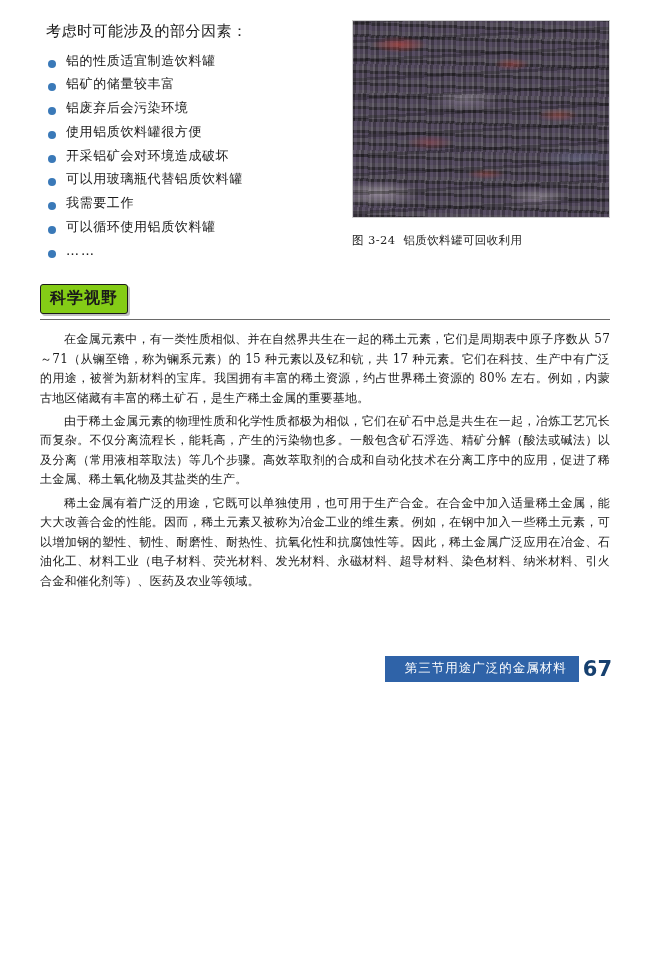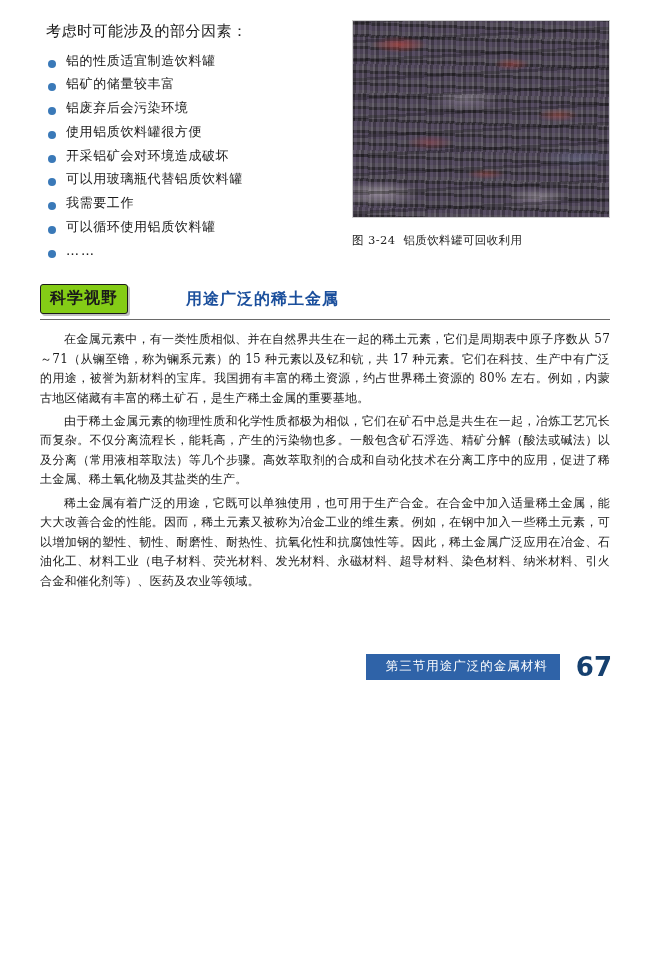--- a/index.html
+++ b/index.html
@@ -187,22 +187,22 @@
   .footer-band {
     background: #2f63a8;
     color: #ffffff;
     font-size: 12.5px;
     padding: 4px 12px 5px 20px;
     letter-spacing: 1px;
     font-family: "DejaVu Sans", "Liberation Sans", sans-serif;
   }
   .footer-band .sec { }
   .page-number {
-    margin-left: 16px;
-    font-size: 26px;
+    margin-left: 4px;
+    font-size: 21px;
     font-weight: bold;
     color: #16406f;
     font-family: "DejaVu Sans", "Liberation Sans", sans-serif;
   }
 </style>
 </head>
 <body>
 
 <div class="page">
 
@@ -231,21 +231,20 @@
       </div>
       <div class="fig-caption">
         <span class="figno">图 3-24</span><span>铝质饮料罐可回收利用</span>
       </div>
     </div>
 
   </div>
 
   <div class="sv-header">
     <span class="sv-tag">科学视野</span>
-    <span class="sv-title">用途广泛的稀土金属</span>
   </div>
   <div class="sv-rule"></div>
 
   <div class="body-text">
     <p>在金属元素中，有一类性质相似、并在自然界共生在一起的稀土元素，它们是周期表中原子序数从 57～71（从镧至镥，称为镧系元素）的 15 种元素以及钇和钪，共 17 种元素。它们在科技、生产中有广泛的用途，被誉为新材料的宝库。我国拥有丰富的稀土资源，约占世界稀土资源的 80% 左右。例如，内蒙古地区储藏有丰富的稀土矿石，是生产稀土金属的重要基地。</p>
     <p>由于稀土金属元素的物理性质和化学性质都极为相似，它们在矿石中总是共生在一起，冶炼工艺冗长而复杂。不仅分离流程长，能耗高，产生的污染物也多。一般包含矿石浮选、精矿分解（酸法或碱法）以及分离（常用液相萃取法）等几个步骤。高效萃取剂的合成和自动化技术在分离工序中的应用，促进了稀土金属、稀土氧化物及其盐类的生产。</p>
     <p>稀土金属有着广泛的用途，它既可以单独使用，也可用于生产合金。在合金中加入适量稀土金属，能大大改善合金的性能。因而，稀土元素又被称为冶金工业的维生素。例如，在钢中加入一些稀土元素，可以增加钢的塑性、韧性、耐磨性、耐热性、抗氧化性和抗腐蚀性等。因此，稀土金属广泛应用在冶金、石油化工、材料工业（电子材料、荧光材料、发光材料、永磁材料、超导材料、染色材料、纳米材料、引火合金和催化剂等）、医药及农业等领域。</p>
   </div>
 
   <div class="footer">

